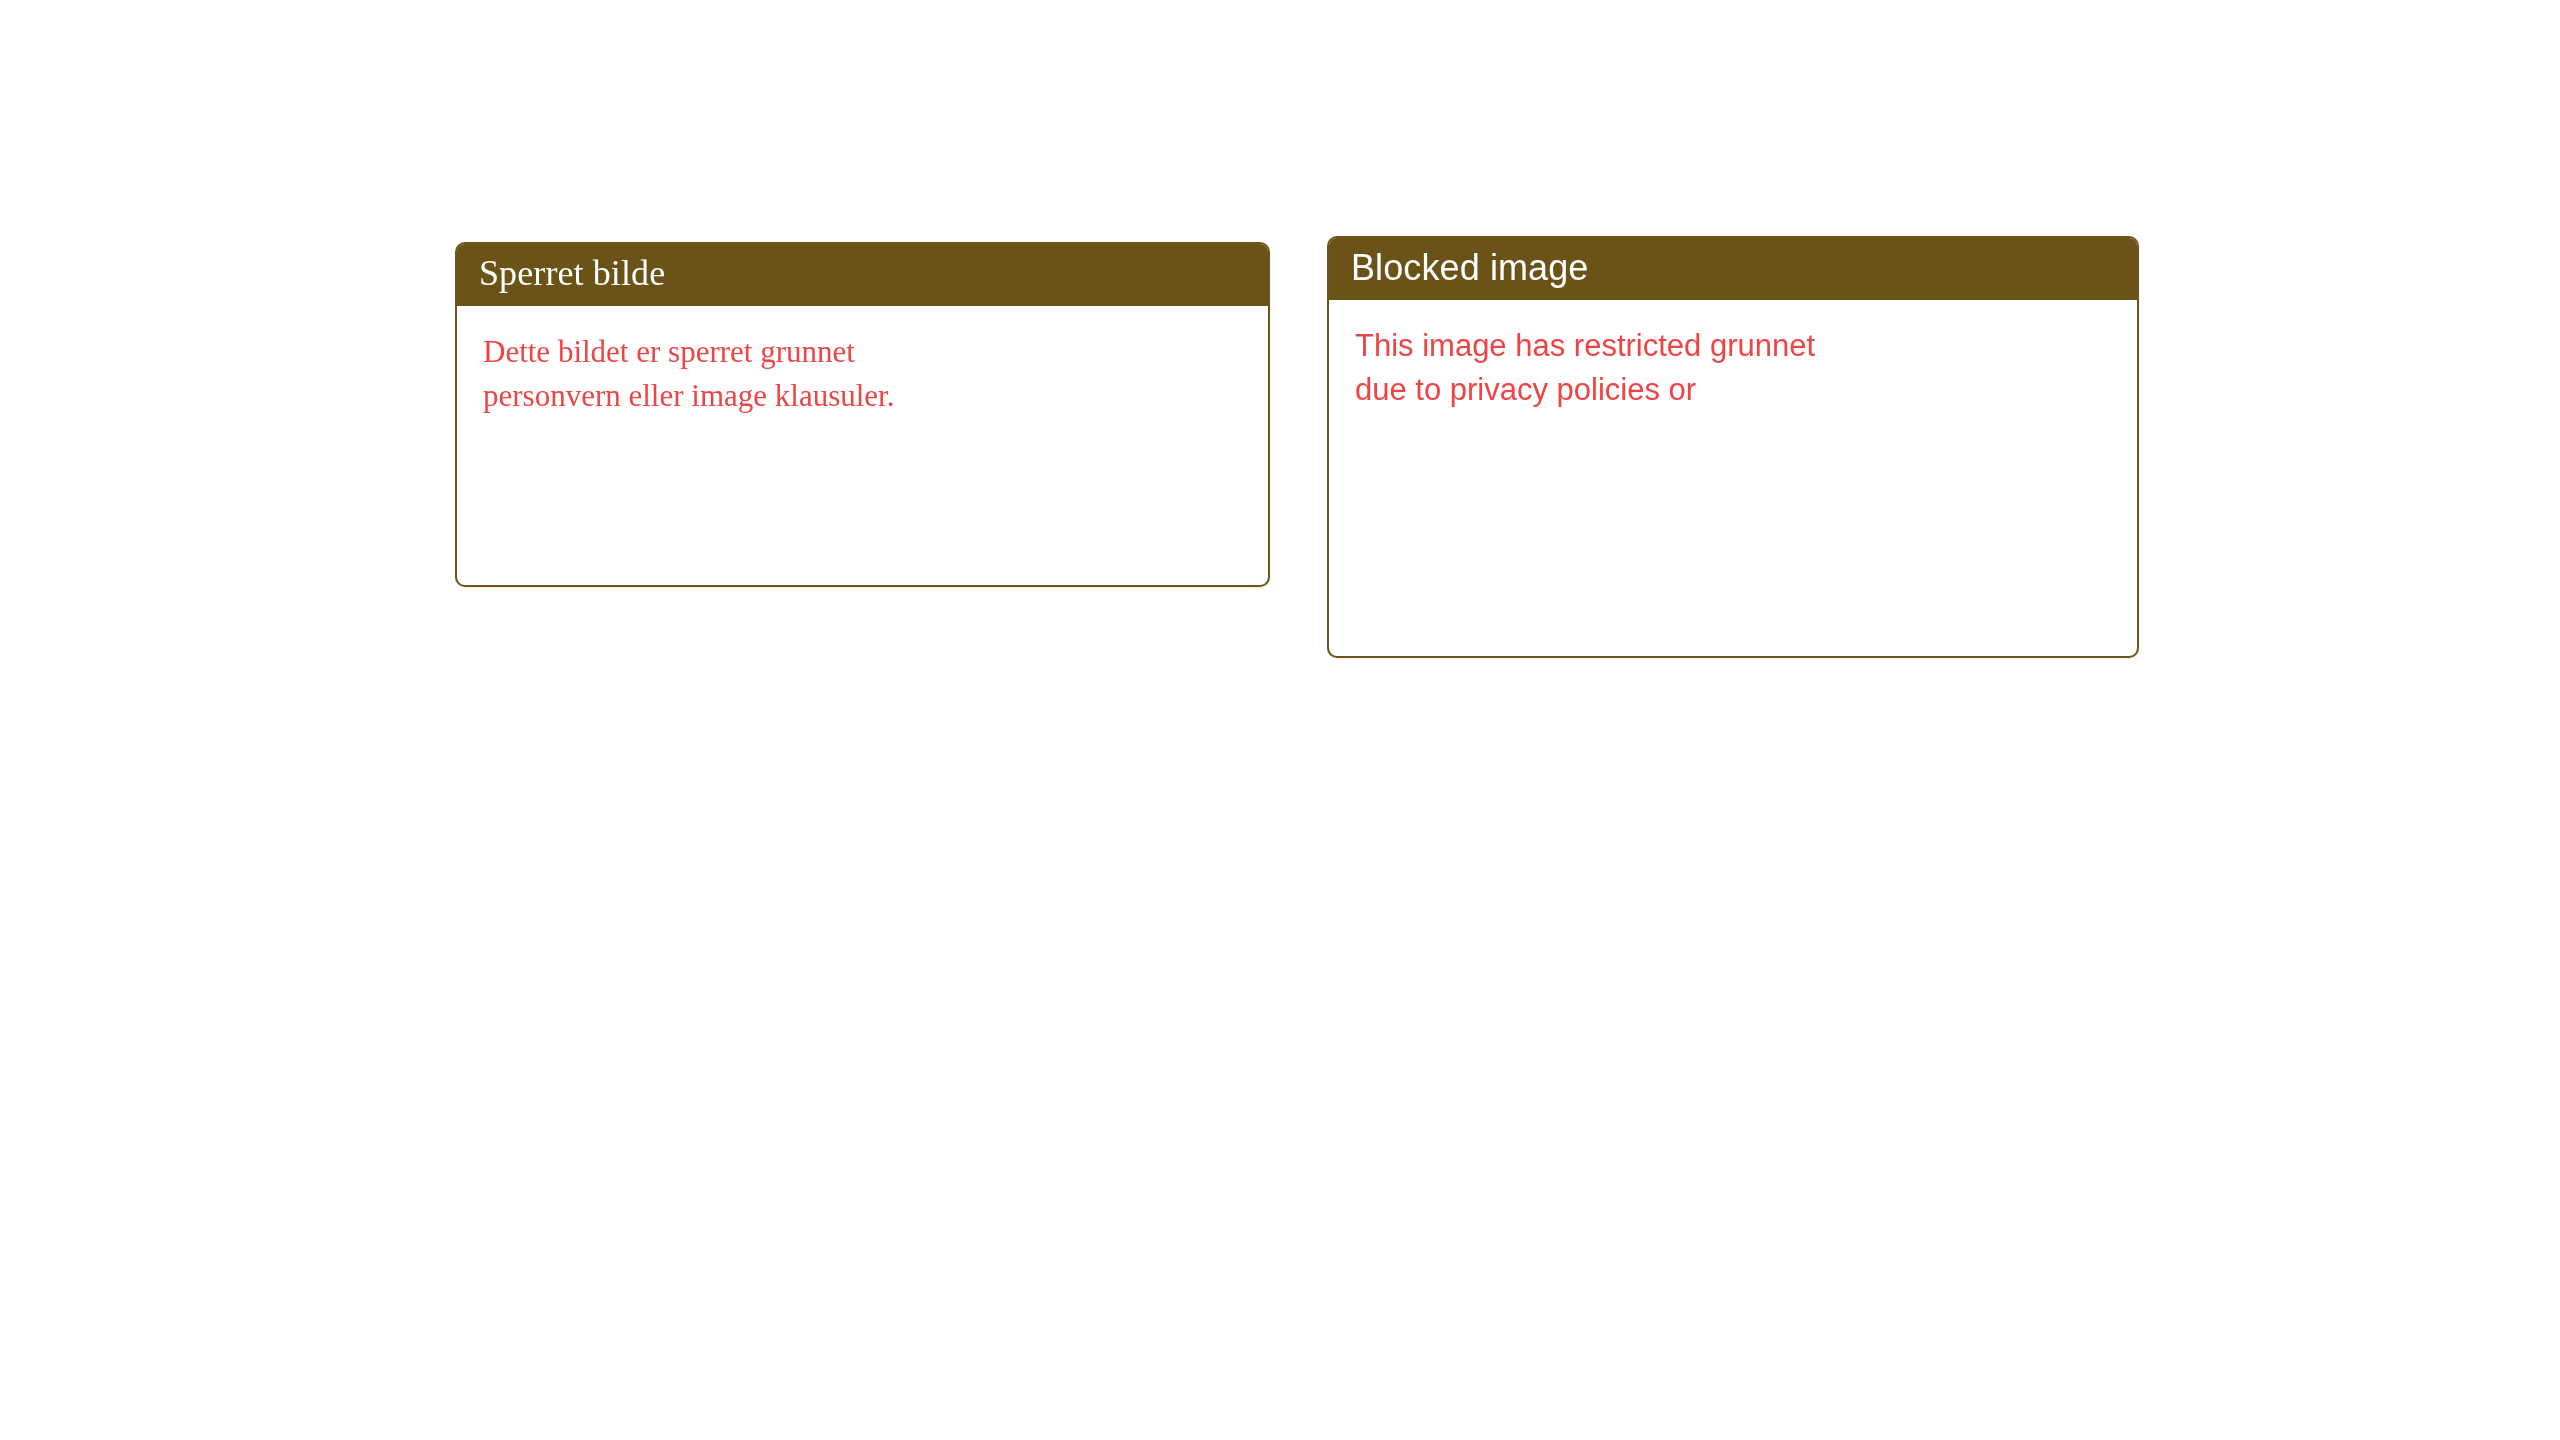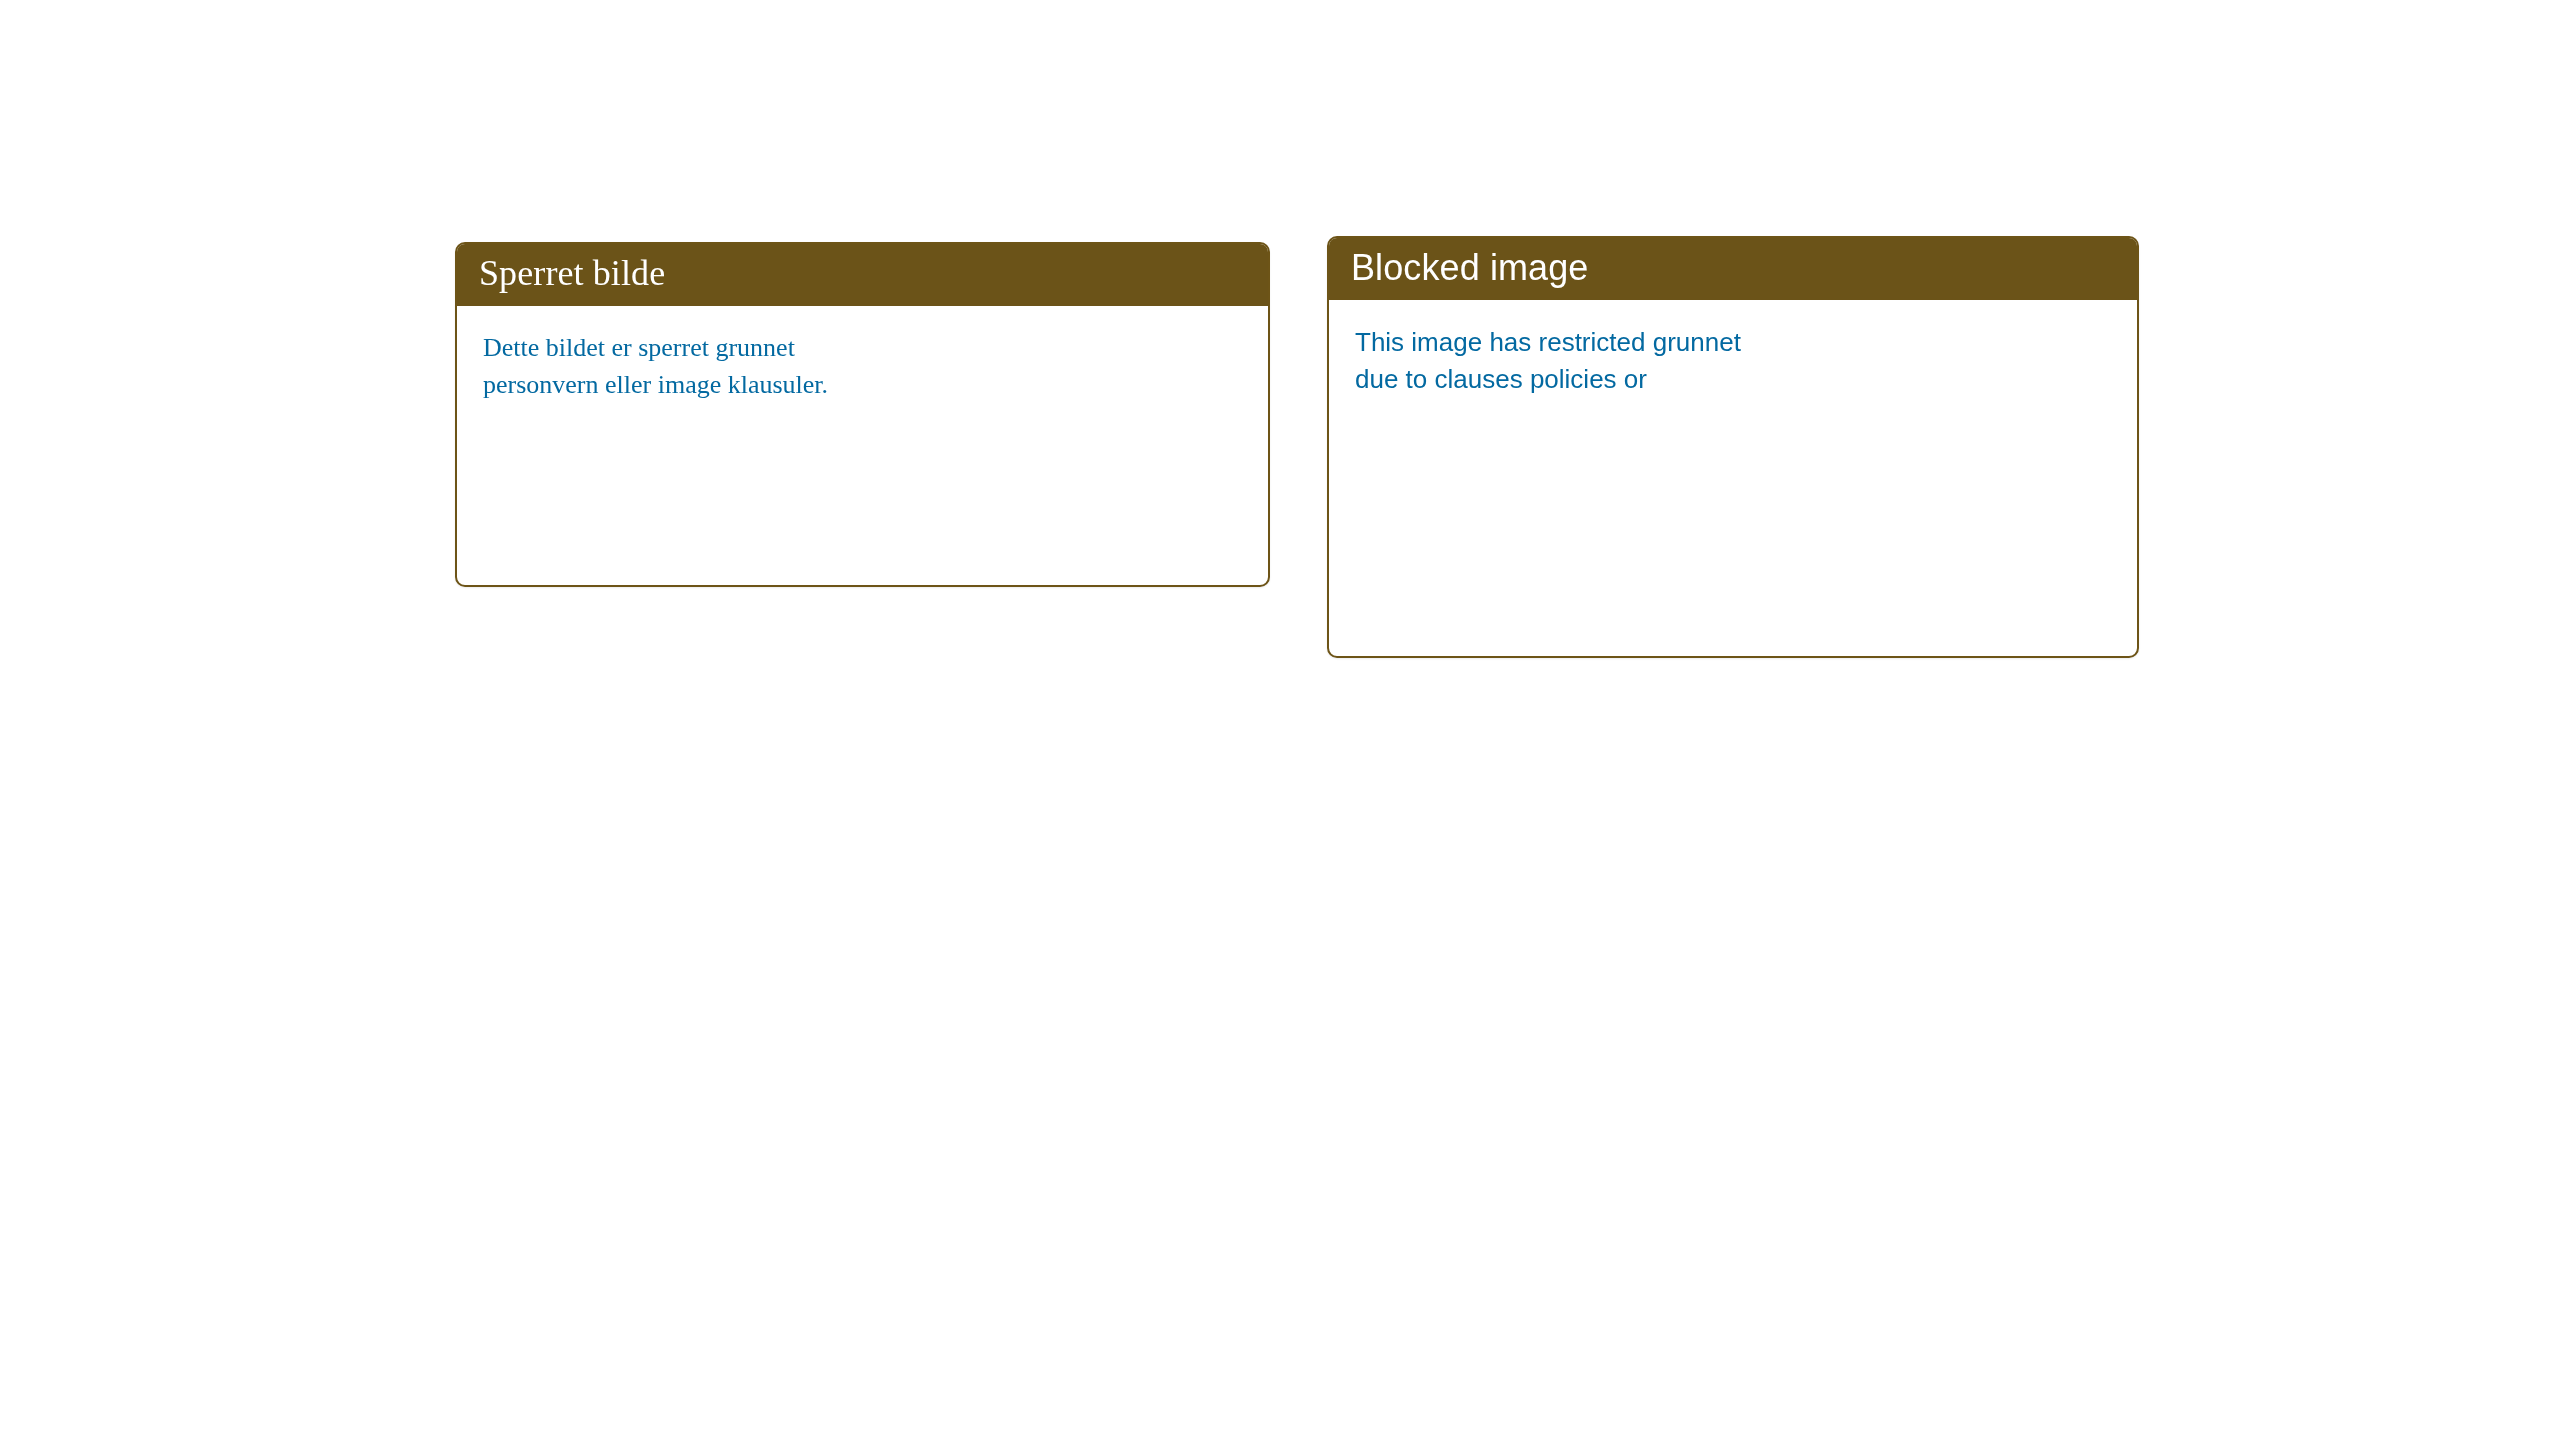--- a/index.html
+++ b/index.html
@@ -36,22 +36,22 @@
     padding: 10px 22px 12px 22px;
     font-size: 36px;
     line-height: 1.1;
     font-weight: 400;
     letter-spacing: 0.1px;
     white-space: nowrap;
   }
   .notice-card .card-body {
     box-sizing: border-box;
     padding: 24px 24px 24px 26px;
-    color: #0369a1;
-    font-size: 26px;
+    color: #ef4444;
+    font-size: 31px;
     line-height: 1.42;
     font-weight: 400;
   }
   
   #card-no {
     left: 455px;
     top: 242px;
     width: 815px;
     height: 345px;
     font-family: Liberation Serif, serif;
@@ -78,17 +78,17 @@
     <div class="card-body">
       <span class="body-line">Dette bildet er sperret grunnet</span>
       <span class="body-line">personvern eller image klausuler.</span>
     </div>
   </div>
 
   <div class="notice-card" id="card-en">
     <div class="card-header">Blocked image</div>
     <div class="card-body">
       <span class="body-line">This image has restricted grunnet</span>
-      <span class="body-line">due to clauses policies or</span>
+      <span class="body-line">due to privacy policies or</span>
     </div>
   </div>
 
 </div>
 
 </body></html>

